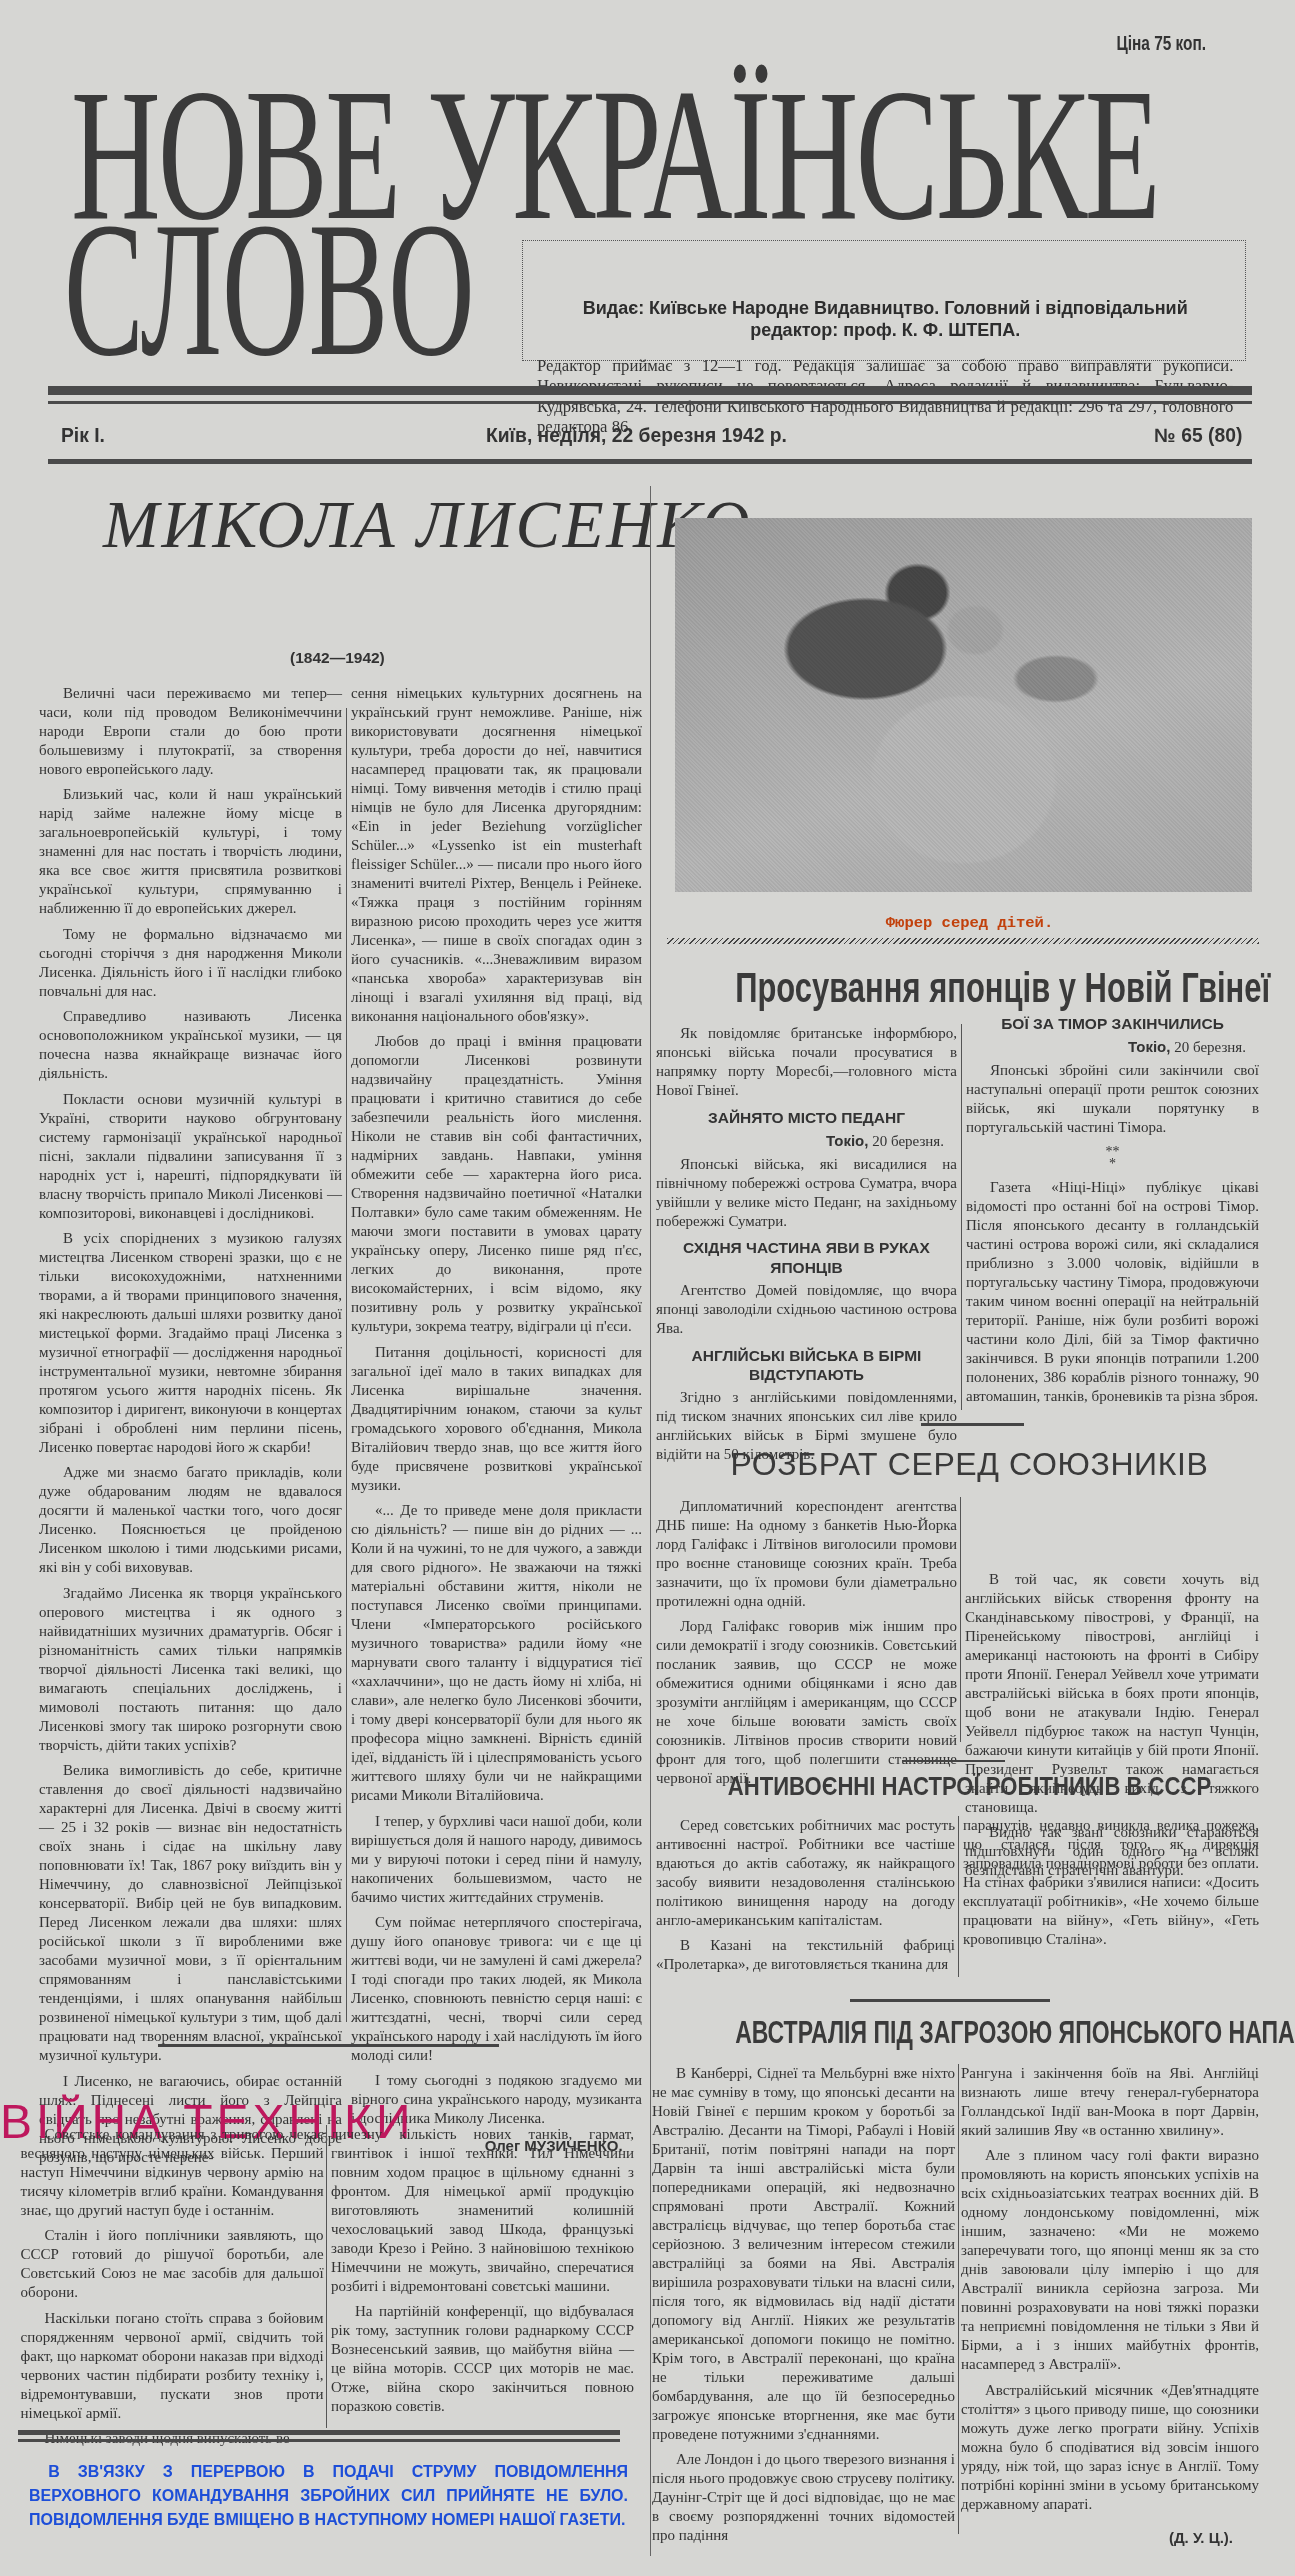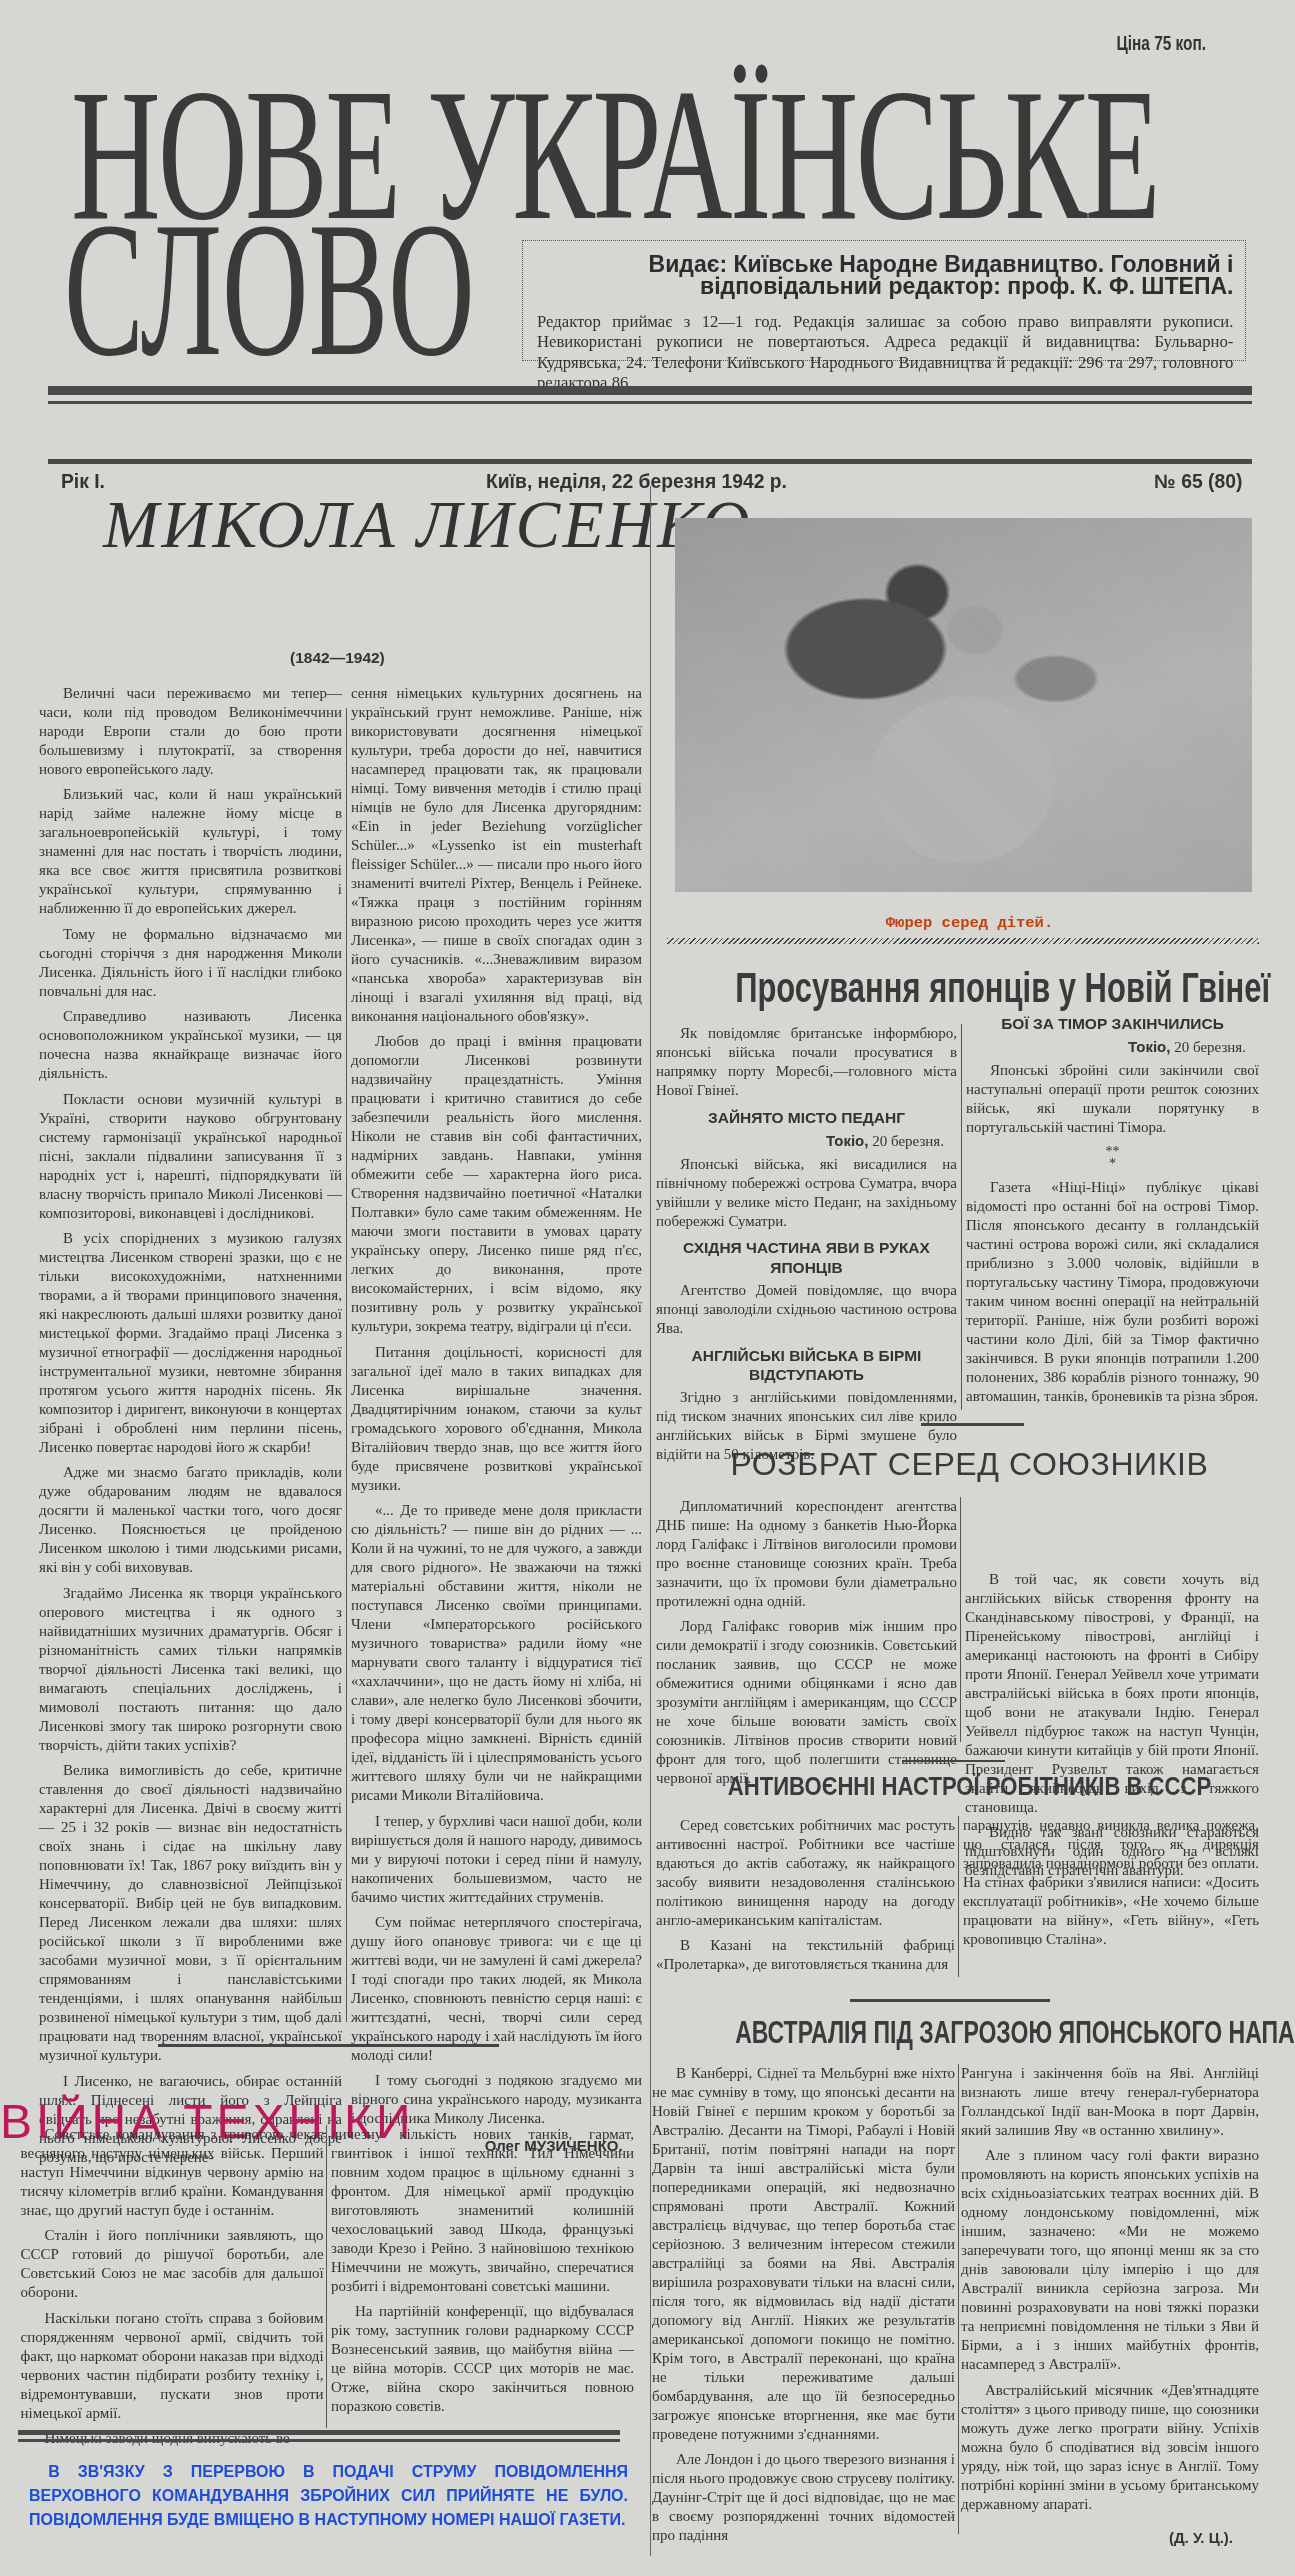--- a/index.html
+++ b/index.html
@@ -6,28 +6,28 @@
   html, body { width: 1295px; height: 2576px; background: #d4d4d2; overflow: hidden; }
   body { font-family: "Liberation Serif", serif; color: #2a2a2a; position: relative; }
   .page { position: absolute; left: 0; top: 0; width: 1295px; height: 2576px; background: #d6d6d3; }
 
   
   .title-line1 { position: absolute; left: 71px; top: 61px; font-family: "Liberation Serif", serif; font-size: 188px; line-height: 1; letter-spacing: -3.9px; color: #3a3a3a; transform: scaleX(0.66); transform-origin: left top; white-space: nowrap; font-weight: normal; }
   .title-slovo { position: absolute; left: 64px; top: 222px; font-family: "Liberation Serif", serif; font-size: 187px; line-height: 1; color: #3a3a3a; transform: scaleX(0.62); transform-origin: left top; white-space: nowrap; }
   .price { position: absolute; right: 89px; top: 33px; font-family: "Liberation Sans", sans-serif; font-weight: bold; font-size: 19.3px; color: #333; transform: scaleX(0.8); transform-origin: right top; }
 
   .info-box { position: absolute; left: 522px; top: 240px; width: 724px; height: 121px; border: 1.9px dotted #555; padding: 11.6px 11.6px 6.4px 14px; }
-  .info-bold { font-family: "Liberation Sans", sans-serif; font-weight: bold; font-size: 23px; line-height: 22.5px; text-align: right; color: #2d2d2d; }
+  .info-bold { font-family: "Liberation Sans", sans-serif; font-weight: bold; font-size: 18px; line-height: 22.5px; text-align: center; color: #2d2d2d; margin-top: 44px; }
   .info-text { font-family: "Liberation Serif", serif; font-size: 16.7px; line-height: 20.6px; text-align: justify; color: #333; margin-top: 14px; }
 
   .rule-thick { position: absolute; left: 48px; width: 1204px; height: 9px; background: #4a4a4a; }
   .rule-thin { position: absolute; left: 48px; width: 1204px; height: 3.2px; background: #4a4a4a; }
 
   .dateline { position: absolute; top: 425px; left: 48px; width: 1204px; height: 32px; font-family: "Liberation Sans", sans-serif; font-weight: bold; font-size: 19.3px; color: #333; }
-  .dateline span { position: absolute; top: 0; margin-top: 46px; }
+  .dateline span { position: absolute; top: 0; }
   .year { left: 13px; }
   .date { left: 438px; }
   .issue { right: 9.7px; }
 
   
   .col { position: absolute; }
   .divider-v { position: absolute; width: 1.3px; background: #555; }
   .body-text { font-family: "Liberation Serif", serif; font-size: 15px; line-height: 19px; text-align: justify; color: #333; }
   .body-text p { text-indent: 1.6em; margin-bottom: 6.4px; }
 

